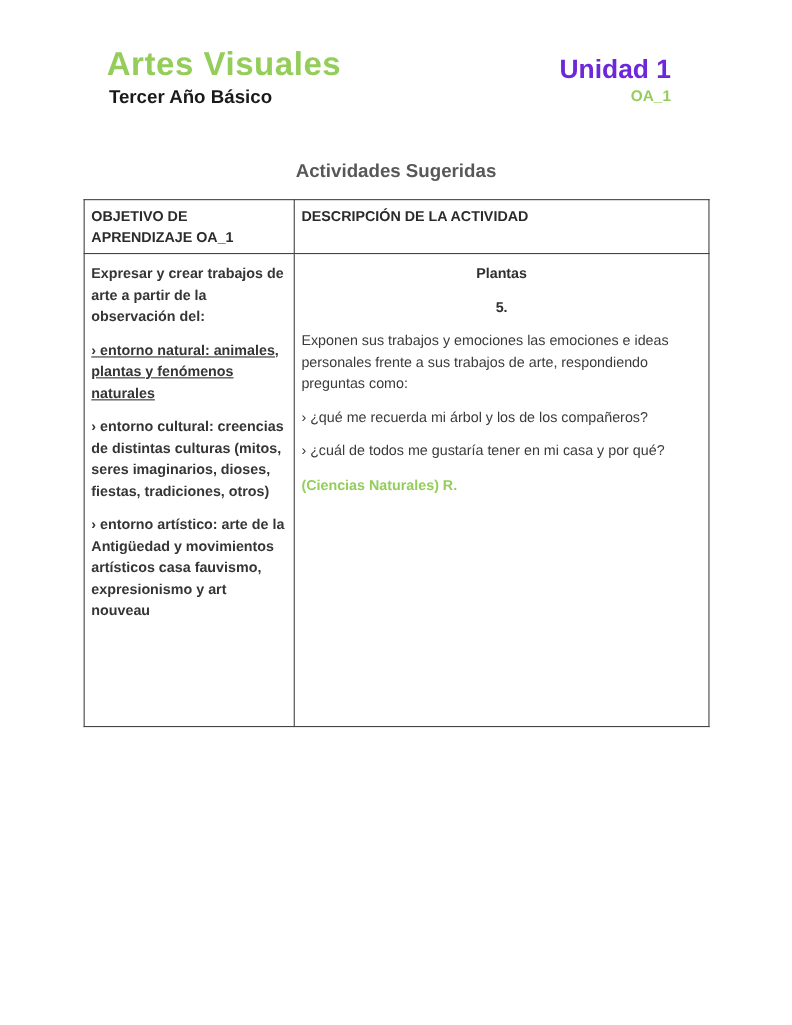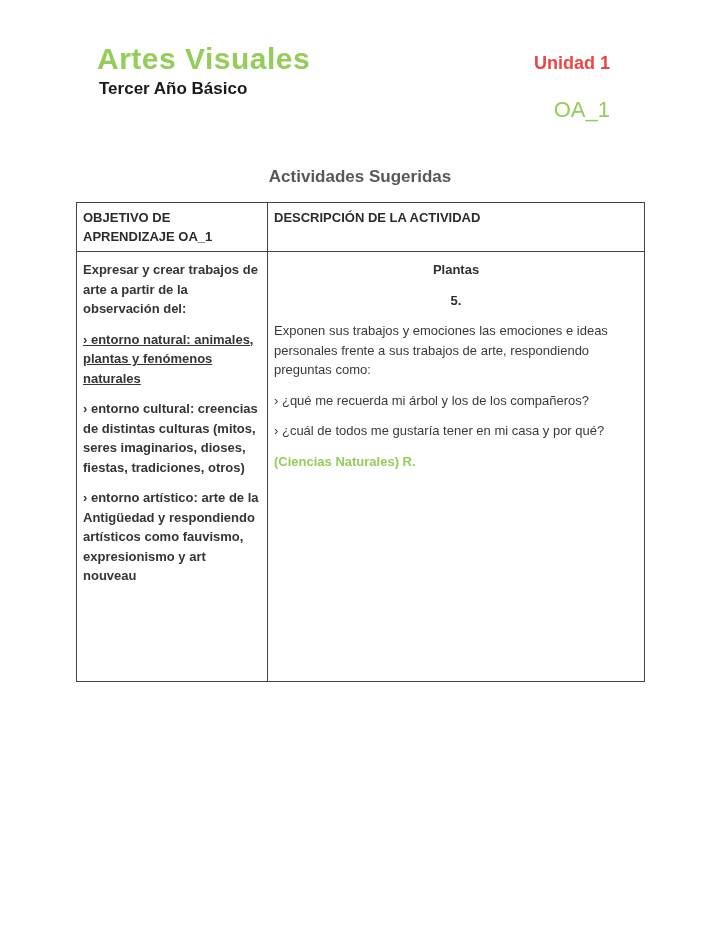--- a/index.html
+++ b/index.html
@@ -38,30 +38,30 @@
     line-height: 22px;
     font-weight: bold;
     color: #1a1a1a;
   }
   .doc-header-right {
     text-align: right;
     padding-top: 11px;
   }
   .doc-unit {
     margin: 0;
-    font-size: 18px;
+    font-size: 24px;
     line-height: 21px;
     font-weight: bold;
-    color: #ef4444;
+    color: #6d28d9;
   }
   .doc-oa {
-    margin: 25px 0 0;
-    font-size: 22px;
+    margin: 2px 0 0;
+    font-size: 14px;
     line-height: 22px;
-    font-weight: normal;
+    font-weight: bold;
     color: #94cd5a;
   }
   
   .section-title {
     margin: 46px 0 0;
     text-align: center;
     font-size: 17px;
     line-height: 20px;
     font-weight: bold;
     color: #58585a;
@@ -145,21 +145,21 @@
           <th class="th-obj">OBJETIVO DE APRENDIZAJE OA_1</th>
           <th class="th-desc">DESCRIPCIÓN DE LA ACTIVIDAD</th>
         </tr>
       </thead>
       <tbody>
         <tr>
           <td class="cell-obj">
             <p>Expresar y crear trabajos de arte a partir de la observación del:</p>
             <p class="u">› entorno natural: animales, plantas y fenómenos naturales</p>
             <p>› entorno cultural: creencias de distintas culturas (mitos, seres imaginarios, dioses, fiestas, tradiciones, otros)</p>
-            <p>› entorno artístico: arte de la Antigüedad y respondiendo artísticos como fauvismo, expresionismo y art nouveau</p>
+            <p>› entorno artístico: arte de la Antigüedad y movimientos artísticos casa fauvismo, expresionismo y art nouveau</p>
           </td>
           <td class="cell-desc">
             <p class="b">Plantas</p>
             <p class="b">5.</p>
             <p>Exponen sus trabajos y emociones las emociones e ideas personales frente a sus trabajos de arte, respondiendo preguntas como:</p>
             <p>› ¿qué me recuerda mi árbol y los de los compañeros?</p>
             <p>› ¿cuál de todos me gustaría tener en mi casa y por qué?</p>
             <p class="tag">(Ciencias Naturales) R.</p>
           </td>
         </tr>

